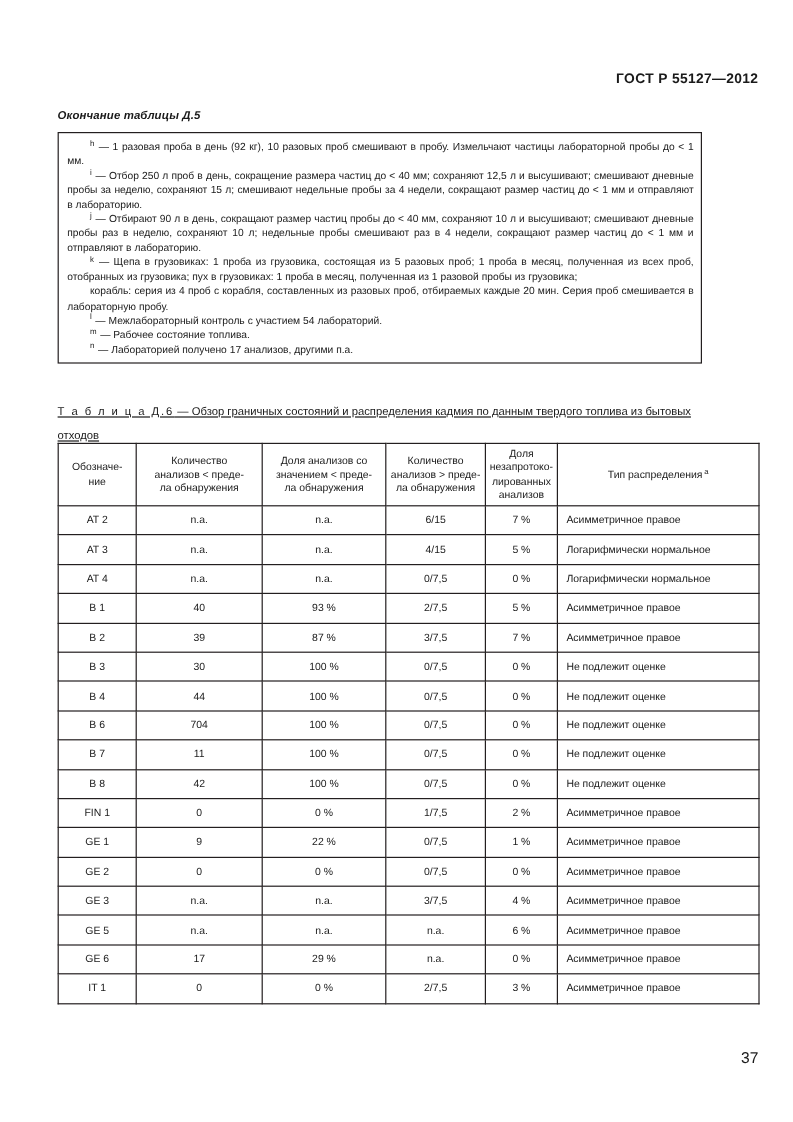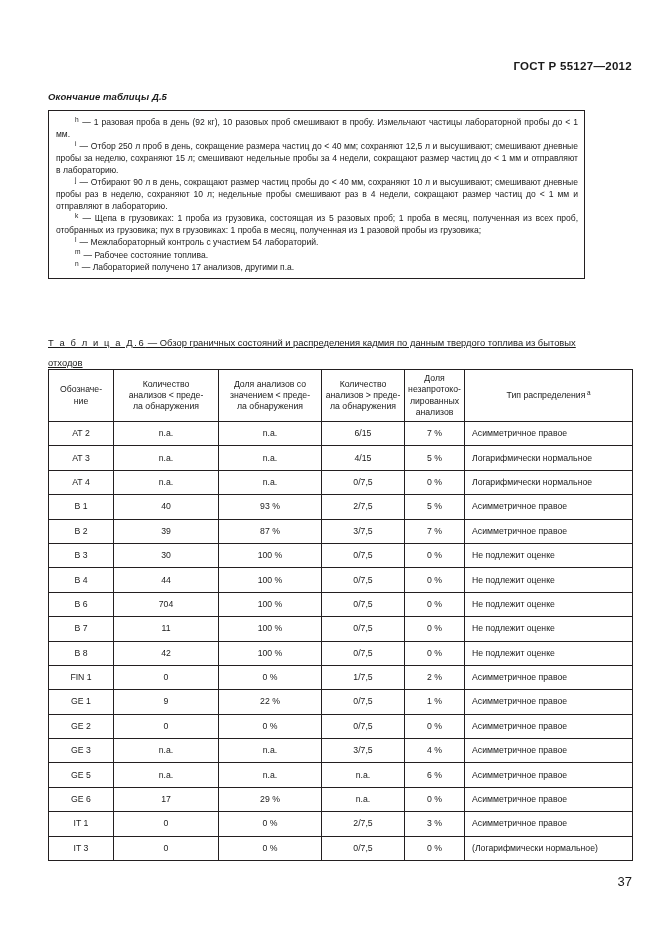--- a/index.html
+++ b/index.html
@@ -142,20 +142,21 @@
 
   <div class="std-header">ГОСТ Р 55127—2012</div>
 
   <div class="cont-caption">Окончание таблицы Д.5</div>
 
   <div class="footnote-box">
       <p><sup class="fn">h</sup> — 1 разовая проба в день (92 кг), 10 разовых проб смешивают в пробу. Измельчают частицы лабораторной пробы до &lt; 1 мм.</p>
       <p><sup class="fn">i</sup> — Отбор 250 л проб в день, сокращение размера частиц до &lt; 40 мм; сохраняют 12,5 л и высушивают; смешивают дневные пробы за неделю, сохраняют 15 л; смешивают недельные пробы за 4 недели, сокращают размер частиц до &lt; 1 мм и отправляют в лабораторию.</p>
       <p><sup class="fn">j</sup> — Отбирают 90 л в день, сокращают размер частиц пробы до &lt; 40 мм, сохраняют 10 л и высушивают; смешивают дневные пробы раз в неделю, сохраняют 10 л; недельные пробы смешивают раз в 4 недели, сокращают размер частиц до &lt; 1 мм и отправляют в лабораторию.</p>
       <p><sup class="fn">k</sup> — Щепа в грузовиках: 1 проба из грузовика, состоящая из 5 разовых проб; 1 проба в месяц, полученная из всех проб, отобранных из грузовика; пух в грузовиках: 1 проба в месяц, полученная из 1 разовой пробы из грузовика;</p>
+      <p>корабль: серия из 4 проб с корабля, составленных из разовых проб, отбираемых каждые 20 мин. Серия проб смешивается в лабораторную пробу.</p>
       <p><sup class="fn">l</sup> — Межлабораторный контроль с участием 54 лабораторий.</p>
       <p><sup class="fn">m</sup> — Рабочее состояние топлива.</p>
       <p><sup class="fn">n</sup> — Лабораторией получено 17 анализов, другими п.а.</p>
     </div>
 
   <div class="tbl-caption">
     <span class="lbl">Т а б л и ц а  Д.6</span><span> — Обзор граничных состояний и распределения кадмия по данным твердого топлива из бытовых отходов</span>
   </div>
 
   <table class="maintable">
@@ -307,26 +308,18 @@
           <td class="lastcol">Асимметричное правое</td>
         </tr>
         <tr>
           <td>IT 1</td>
           <td>0</td>
           <td>0 %</td>
           <td>2/7,5</td>
           <td>3 %</td>
           <td class="lastcol">Асимметричное правое</td>
         </tr>
-        <tr>
-          <td>IT 3</td>
-          <td>0</td>
-          <td>0 %</td>
-          <td>0/7,5</td>
-          <td>0 %</td>
-          <td class="lastcol">(Логарифмически нормальное)</td>
-        </tr>
       </tbody>
   </table>
 
   <div class="page-number">37</div>
 
 </div>
 
 </body></html>

